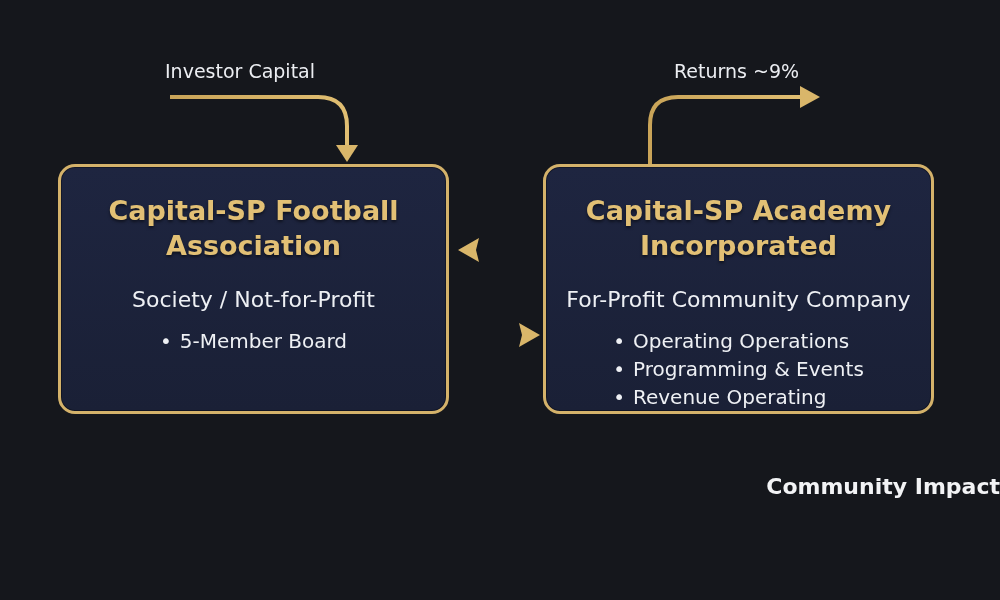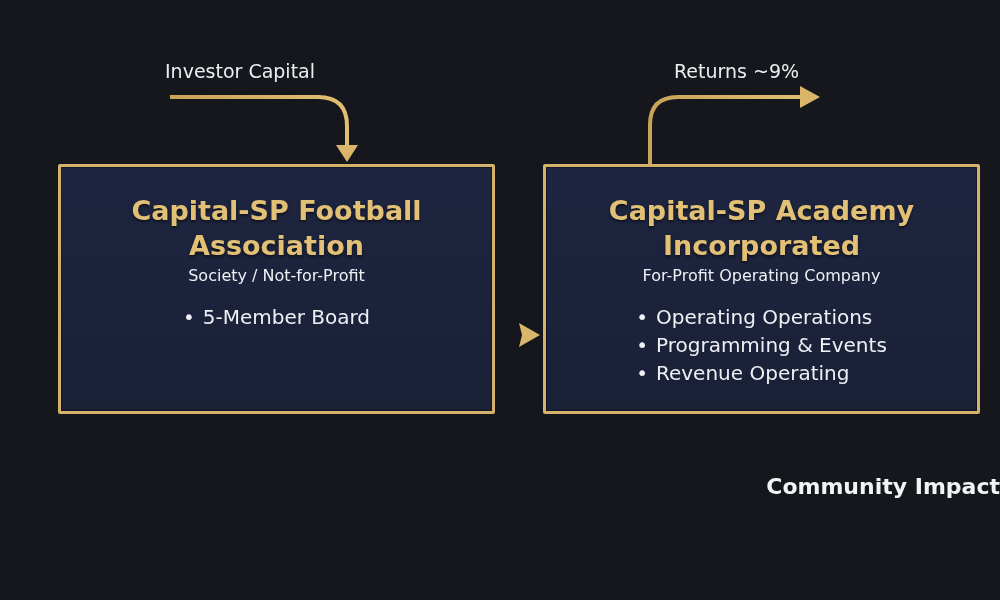--- a/index.html
+++ b/index.html
@@ -4,31 +4,31 @@
 <style>
   html, body { margin:0; padding:0; }
   body {
     width:1000px; height:600px; background:#15171c; position:relative; overflow:hidden;
     font-family:"DejaVu Sans", sans-serif;
   }
   .label {
     position:absolute; color:#eceef2; font-size:19px; white-space:nowrap;text-align:right;
   }
   .box {
-    position:absolute; top:164px; width:437px; height:250px;
+    position:absolute; top:164px; width:391px; height:250px;
     background:linear-gradient(180deg,#1e2540 0%,#1a2036 100%);
-    border:3px solid #d4b26a; border-radius:2px; box-sizing:border-box;
+    border:3px solid #d4b26a; border-radius:17px; box-sizing:border-box;
     text-align:center; color:#eef0f4;
     box-shadow:inset 0 0 0 1px rgba(0,0,0,.35);
   }
   .box .title {
     margin-top:26px; color:#e2c075; font-weight:bold; font-size:27px; line-height:35px;
     text-shadow:0 2px 3px rgba(0,0,0,.5);
   }
-  .box .subtitle { margin-top:0; font-size:16px; line-height:26px; }
+  .box .subtitle { margin-top:24px; font-size:22px; line-height:26px; }
   .box ul {
     list-style:none; margin:14px 0 0 0; padding:0; text-align:left; display:inline-block;
     font-size:20px; line-height:28px;
   }
   .box ul li::before { content:"\2022"; margin-right:8px; }
   svg.arrows { position:absolute; left:0; top:0; }
   .footer {
     position:absolute; left:0; width:1000px; top:474px; text-align:right;
     color:#f2f3f5; font-weight:bold; font-size:22px;
   }
@@ -77,21 +77,21 @@
   <ul>
     <li>5-Member Board</li>
   </ul>
 </div>
 
 <div class="box" style="left:543px;">
   <div class="title">
     <div>Capital-SP Academy</div>
     <div>Incorporated</div>
   </div>
-  <div class="subtitle">For-Profit Operating Company</div>
+  <div class="subtitle">For-Profit Community Company</div>
   <ul>
     <li>Operating Operations</li>
     <li>Programming &amp; Events</li>
     <li>Revenue Operating</li>
   </ul>
 </div>
 
 <div class="footer">Community Impact</div>
 
 </body></html>

